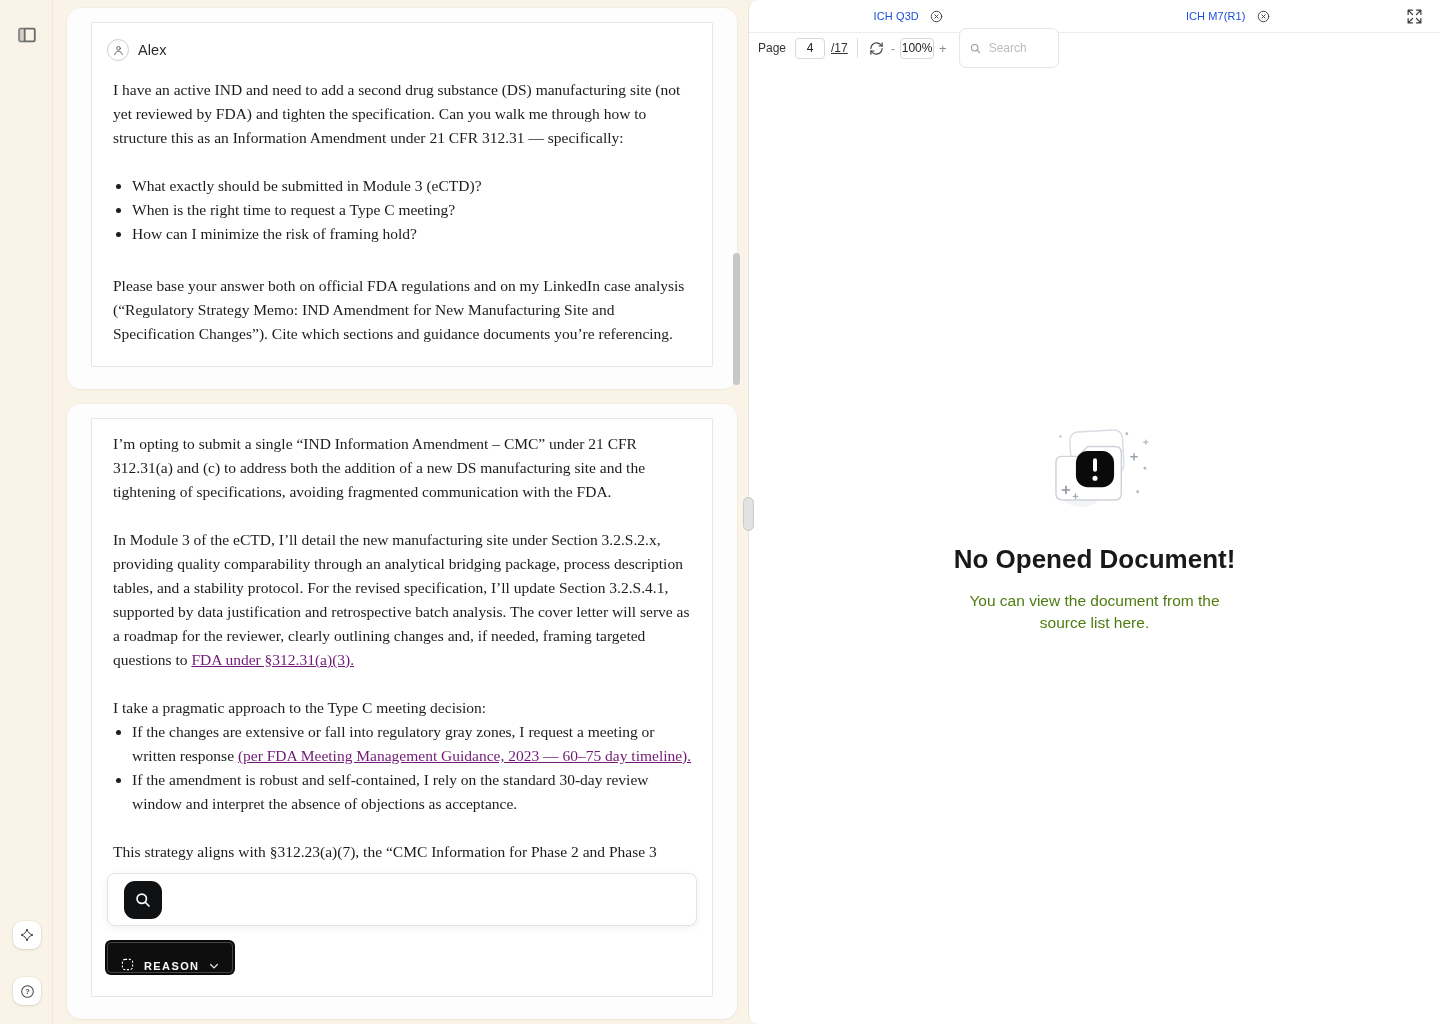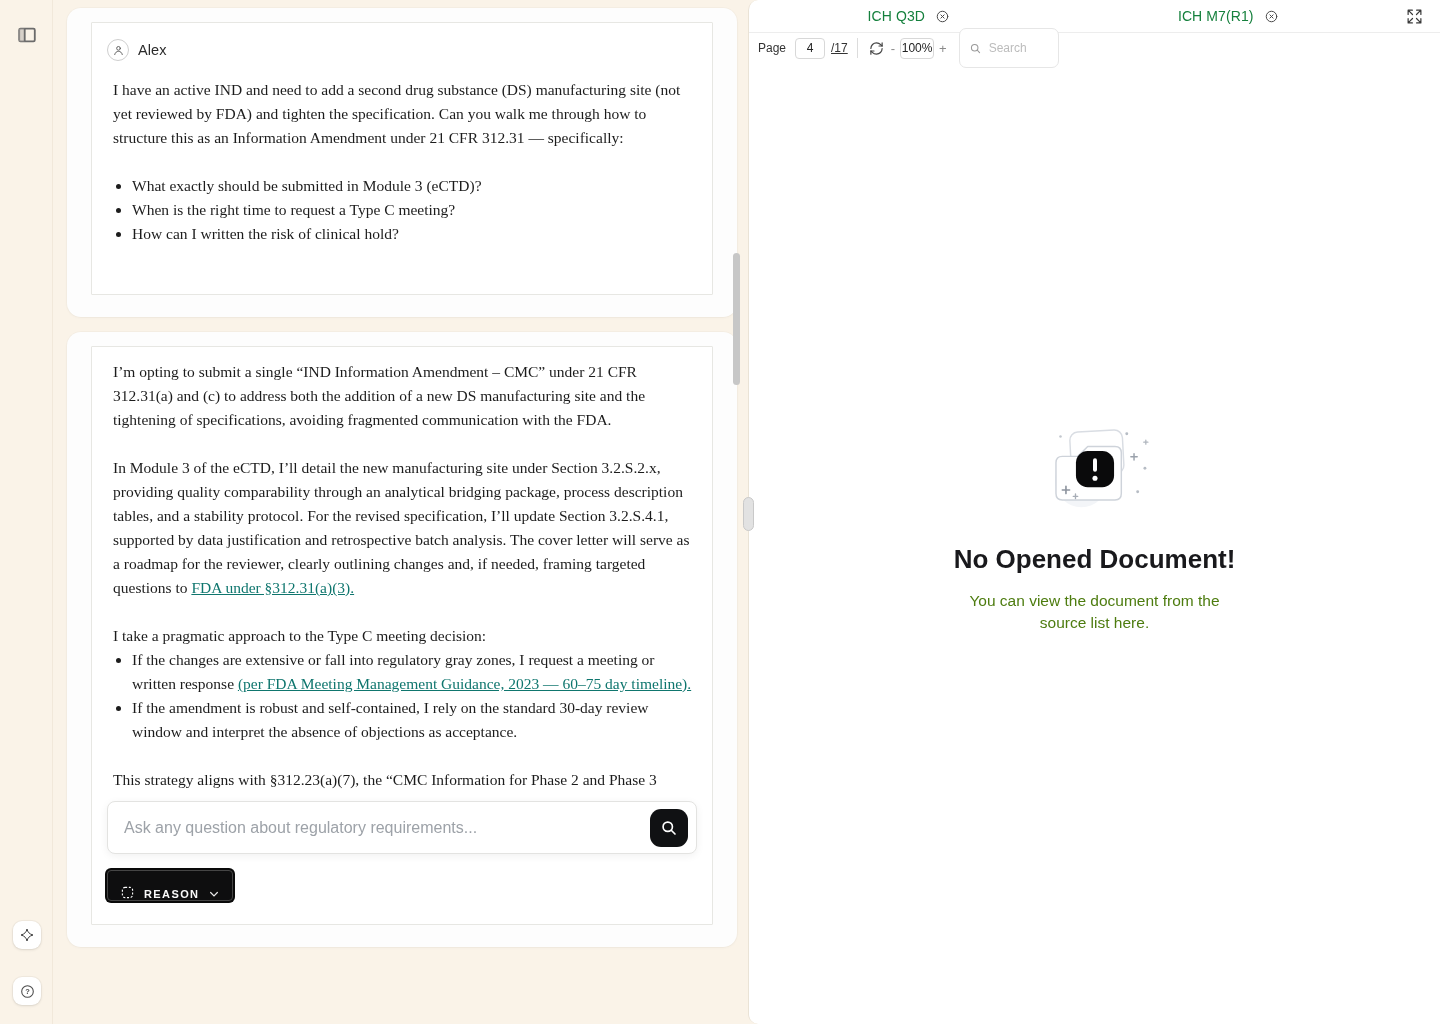--- a/index.html
+++ b/index.html
@@ -45,21 +45,21 @@
     display:flex; align-items:center; justify-content:center; background:#fff;
   }
   .author-name { font-size:14.5px; color:#2b2b2b; font-weight:500; letter-spacing:.1px; }
 
   .prose { font-family:"Liberation Serif", serif; font-size:15.5px; line-height:24px; color:#1c1c1c; }
   .prose p { margin:0 6px 24px; }
   .prose p:last-child { margin-bottom:0; }
   .prose ul { margin:18px 0 28px; padding-left:25px; }
   .prose ul.tight { margin-top:0; margin-bottom:24px; }
   .prose li { line-height:24px; }
-  .prose a { color:#0f766e; text-decoration:underline; cursor:pointer; }
+  .prose a { color:#701a75; text-decoration:underline; cursor:pointer; }
 
   
   .ask-row {
     margin-top:9px; height:53px; background:#fff;
     border:1px solid #e3e3e1; border-radius:8px;
     box-shadow:0 2px 8px rgba(0,0,0,.06);
     display:flex; align-items:center; padding:0 8px 0 16px;
   }
   .ask-row input {
     flex:1; border:none; outline:none; background:transparent;
@@ -88,21 +88,21 @@
     background:#ffffff; border-left:1px solid #eae3d6;
     border-top-left-radius:10px; border-bottom-left-radius:10px;
   }
   .resize-grip {
     position:absolute; left:-6px; top:497px; width:11px; height:34px;
     background:#e2e2e2; border:1px solid #c9c9c9; border-radius:6px; z-index:6; cursor:col-resize;
   }
   .tabbar { height:33px; display:flex; align-items:stretch; border-bottom:1px solid #ededed; }
   .tab {
     flex:1; display:flex; align-items:center; justify-content:center; gap:10px;
-    font-size:14px; color:#15803d; cursor:pointer; letter-spacing:.1px;
+    font-size:11px; color:#1d4ed8; cursor:pointer; letter-spacing:.1px;
   }
   .tab-close { display:flex; align-items:center; cursor:pointer; }
   .expand-btn { width:52px; display:flex; align-items:center; justify-content:center; cursor:pointer; }
 
   .toolbar { height:30px; display:flex; align-items:center; padding-left:9px; font-size:12px; color:#333; }
   .tb-label { margin-right:9px; }
   .tb-input {
     width:30px; height:21px; border:1px solid #d8d8d8; border-radius:4px;
     text-align:center; font-size:12px; color:#222; outline:none; background:#fff;
   }
@@ -173,42 +173,42 @@
             <path d="M5 19.5c1-4 3.7-6 7-6s6 2 7 6"></path>
           </svg>
         </span>
         <span class="author-name">Alex</span>
       </div>
       <div class="prose">
         <p>I have an active IND and need to add a second drug substance (DS) manufacturing site (not yet reviewed by FDA) and tighten the specification. Can you walk me through how to structure this as an Information Amendment under 21 CFR 312.31 — specifically:</p>
         <ul>
           <li>What exactly should be submitted in Module 3 (eCTD)?</li>
           <li>When is the right time to request a Type C meeting?</li>
-          <li>How can I written the risk of clinical hold?</li>
+          <li>How can I minimize the risk of framing hold?</li>
         </ul>
+        <p>Please base your answer both on official FDA regulations and on my LinkedIn case analysis (“Regulatory Strategy Memo: IND Amendment for New Manufacturing Site and Specification Changes”). Cite which sections and guidance documents you’re referencing.</p>
       </div>
     </div>
   </div>
 
   <div class="msg-group second">
     <div class="card">
       <div class="prose">
         <p>I’m opting to submit a single “IND Information Amendment – CMC” under 21 CFR 312.31(a) and (c) to address both the addition of a new DS manufacturing site and the tightening of specifications, avoiding fragmented communication with the FDA.</p>
         <p><span>In Module 3 of the eCTD, I’ll detail the new manufacturing site under Section 3.2.S.2.x, providing quality comparability through an analytical bridging package, process description tables, and a stability protocol. For the revised specification, I’ll update Section 3.2.S.4.1, supported by data justification and retrospective batch analysis. The cover letter will serve as a roadmap for the reviewer, clearly outlining changes and, if needed, framing targeted questions to </span><a>FDA under §312.31(a)(3).</a></p>
         <p style="margin-bottom:0">I take a pragmatic approach to the Type C meeting decision:</p>
         <ul class="tight">
           <li><span>If the changes are extensive or fall into regulatory gray zones, I request a meeting or written response </span><a>(per FDA Meeting Management Guidance, 2023 — 60–75 day timeline).</a></li>
           <li>If the amendment is robust and self-contained, I rely on the standard 30-day review window and interpret the absence of objections as acceptance.</li>
         </ul>
         <p>This strategy aligns with §312.23(a)(7), the “CMC Information for Phase 2 and Phase 3</p>
       </div>
 
       
       <div class="ask-row">
-        <input type="text" placeholder="Ask any question about regulatory requirements..." style="">
         <button class="ask-send">
           <span>
             <svg width="20" height="20" viewBox="0 0 24 24" fill="none" stroke="#ffffff" stroke-width="2" stroke-linecap="round">
               <circle cx="10.5" cy="10.5" r="5.6"></circle>
               <line x1="15" y1="15" x2="19.2" y2="19.2"></line>
             </svg>
           </span>
         </button>
       </div>
 

